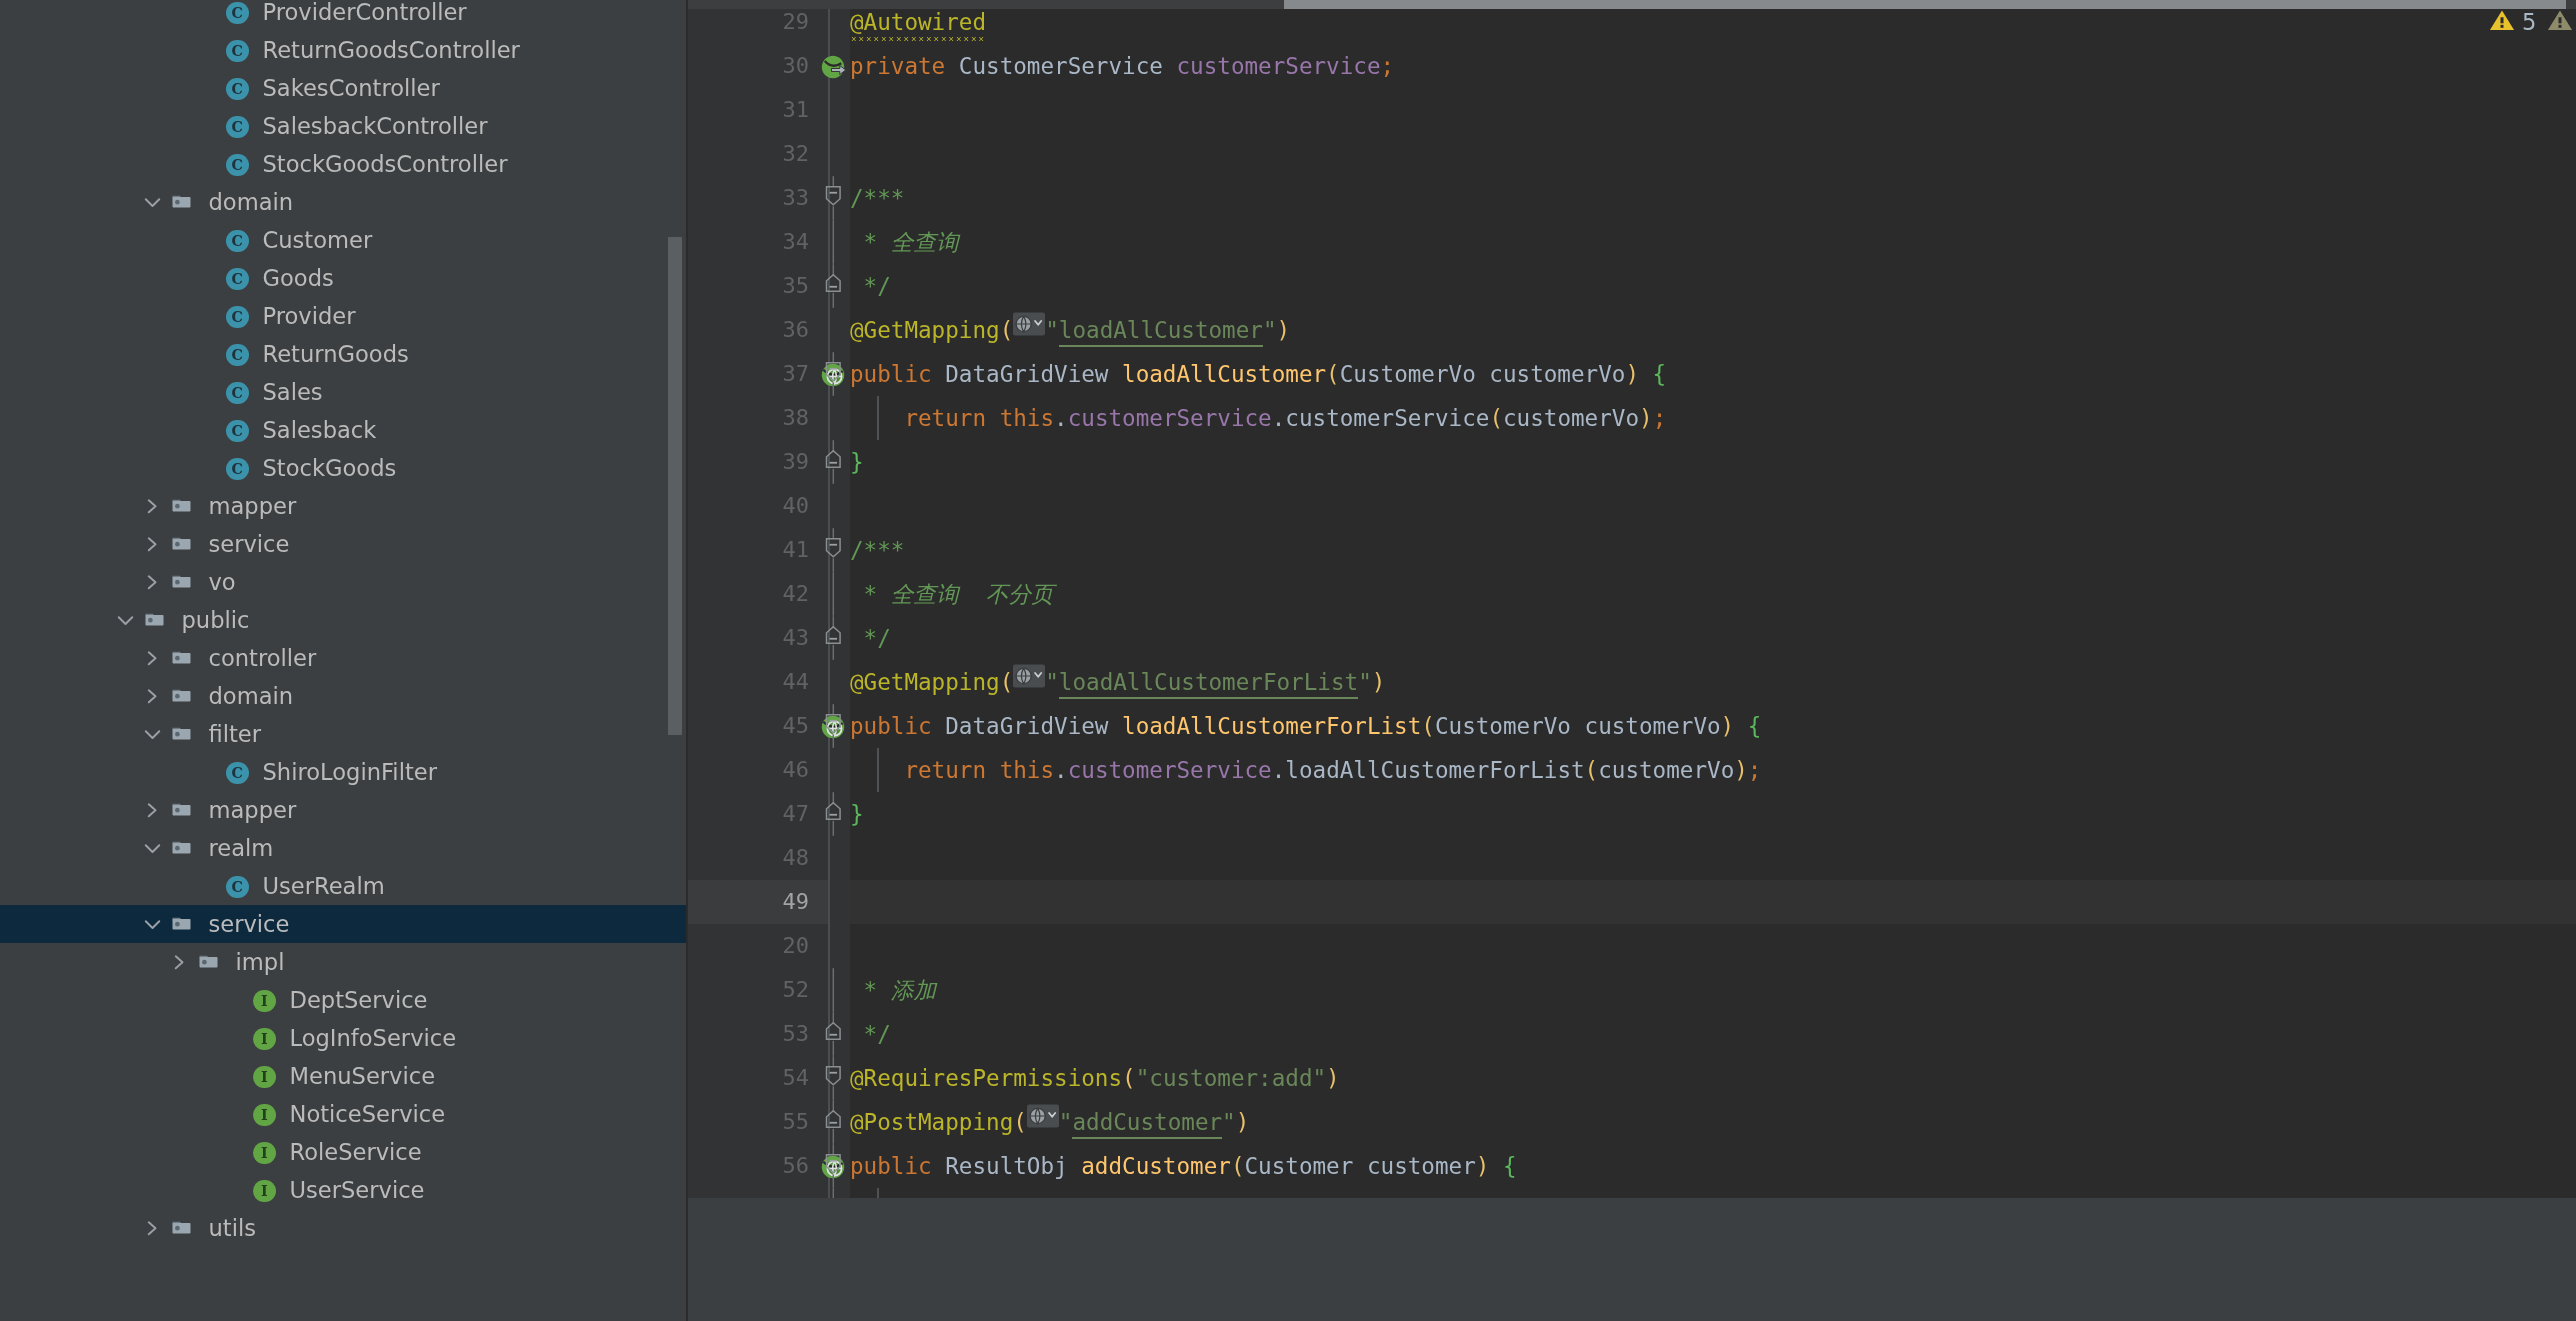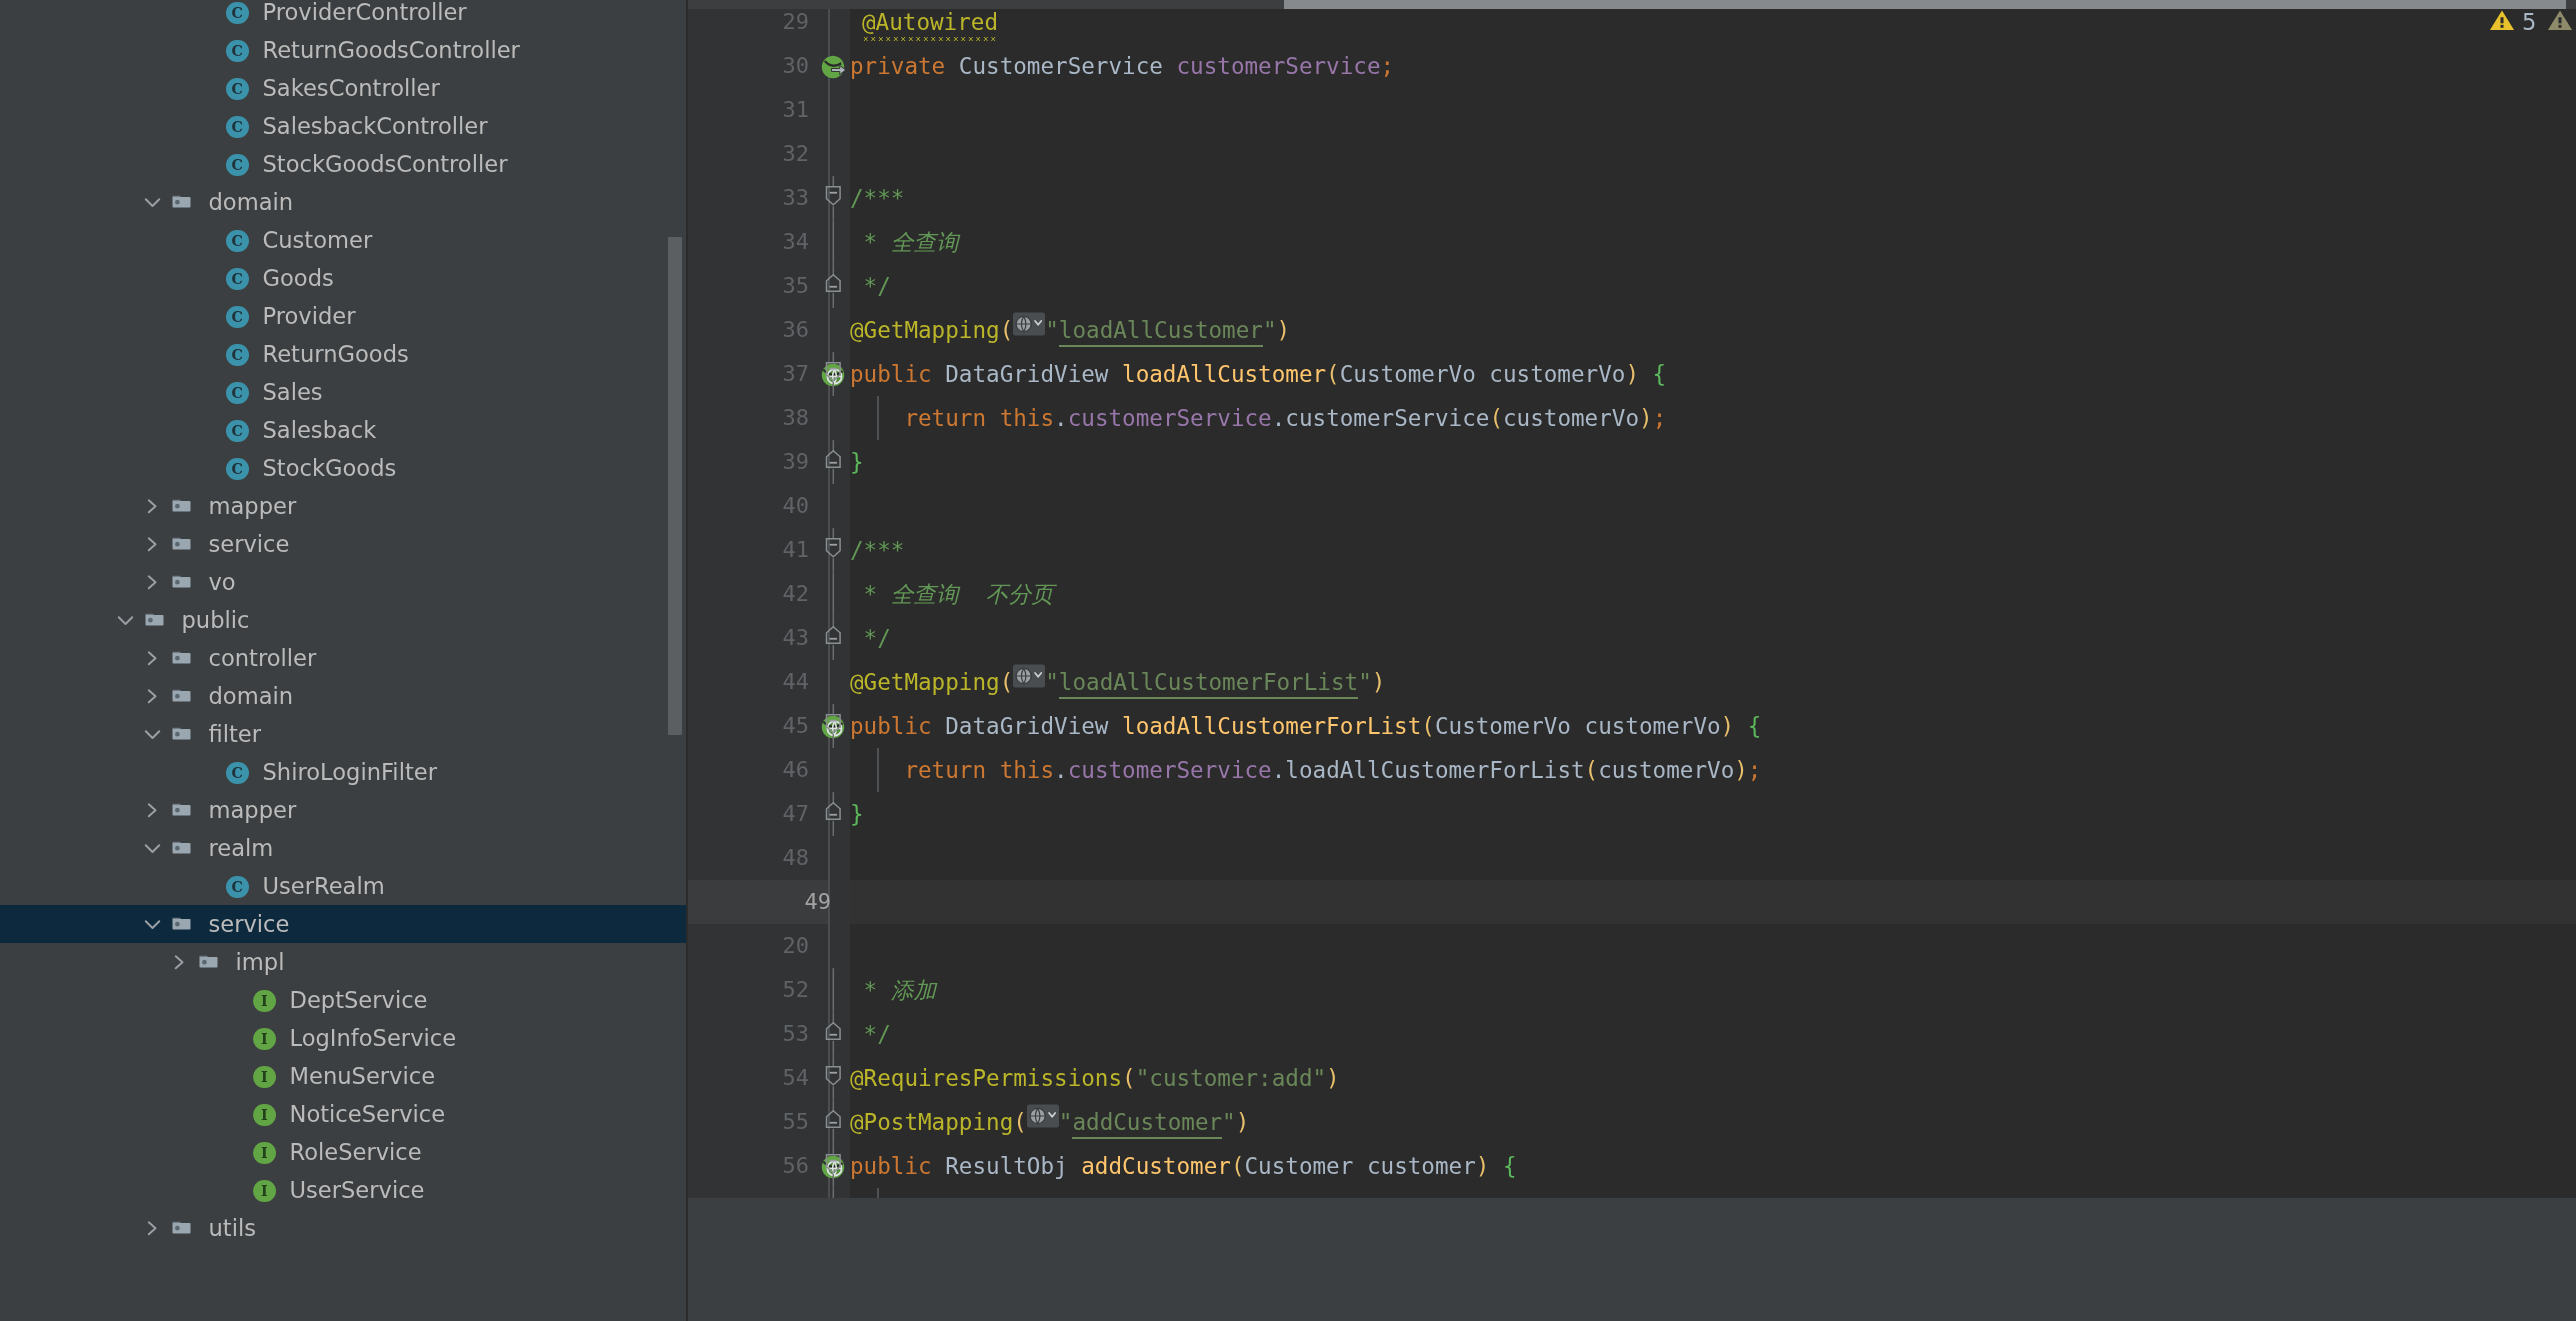--- a/index.html
+++ b/index.html
@@ -151,21 +151,21 @@
   }
   .lnum {
     position: absolute;
     left: 0; top: 0;
     width: 121px;
     text-align: right;
     color: #606366;
     font-size: 22px;
     line-height: 44px;
   }
-  .lnum.cur { color: #a4a3a3; margin-left: 22px; }
+  .lnum.cur { color: #a4a3a3; }
   .gicon {
     position: absolute;
     left: 130px; top: 7.5px;
     width: 29px; height: 29px;
   }
   .fold {
     position: absolute;
     left: 134px; top: 0;
     width: 22.6px; height: 44px;
   }
@@ -204,21 +204,20 @@
     padding-bottom: 1.5px;
   }
   .squig {
     background-image:
       linear-gradient(45deg, transparent 45%, #bbb529 45%, #bbb529 55%, transparent 55%),
       linear-gradient(-45deg, transparent 45%, #bbb529 45%, #bbb529 55%, transparent 55%);
     background-size: 7.5px 4.5px;
     background-repeat: repeat-x;
     background-position: 0 bottom;
     padding-bottom: 6px;
-    margin-left: 12px;
   }
   .globe {
     display: inline-block;
     vertical-align: middle;
     position: relative;
     top: -2.3px;
   }
 
   
   .warnbar {

